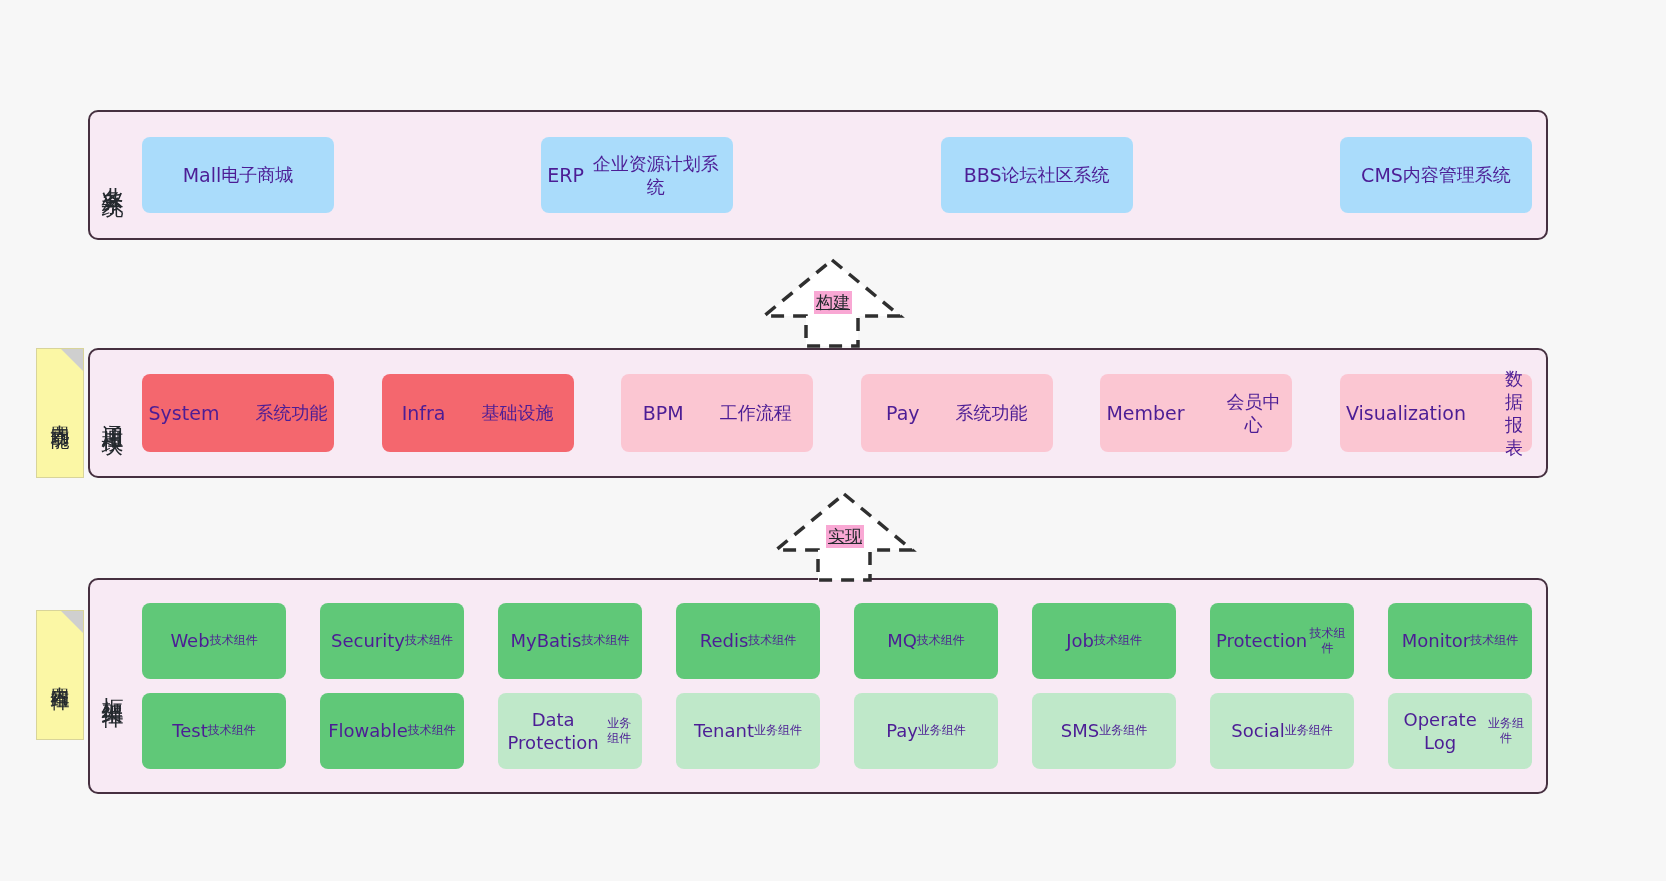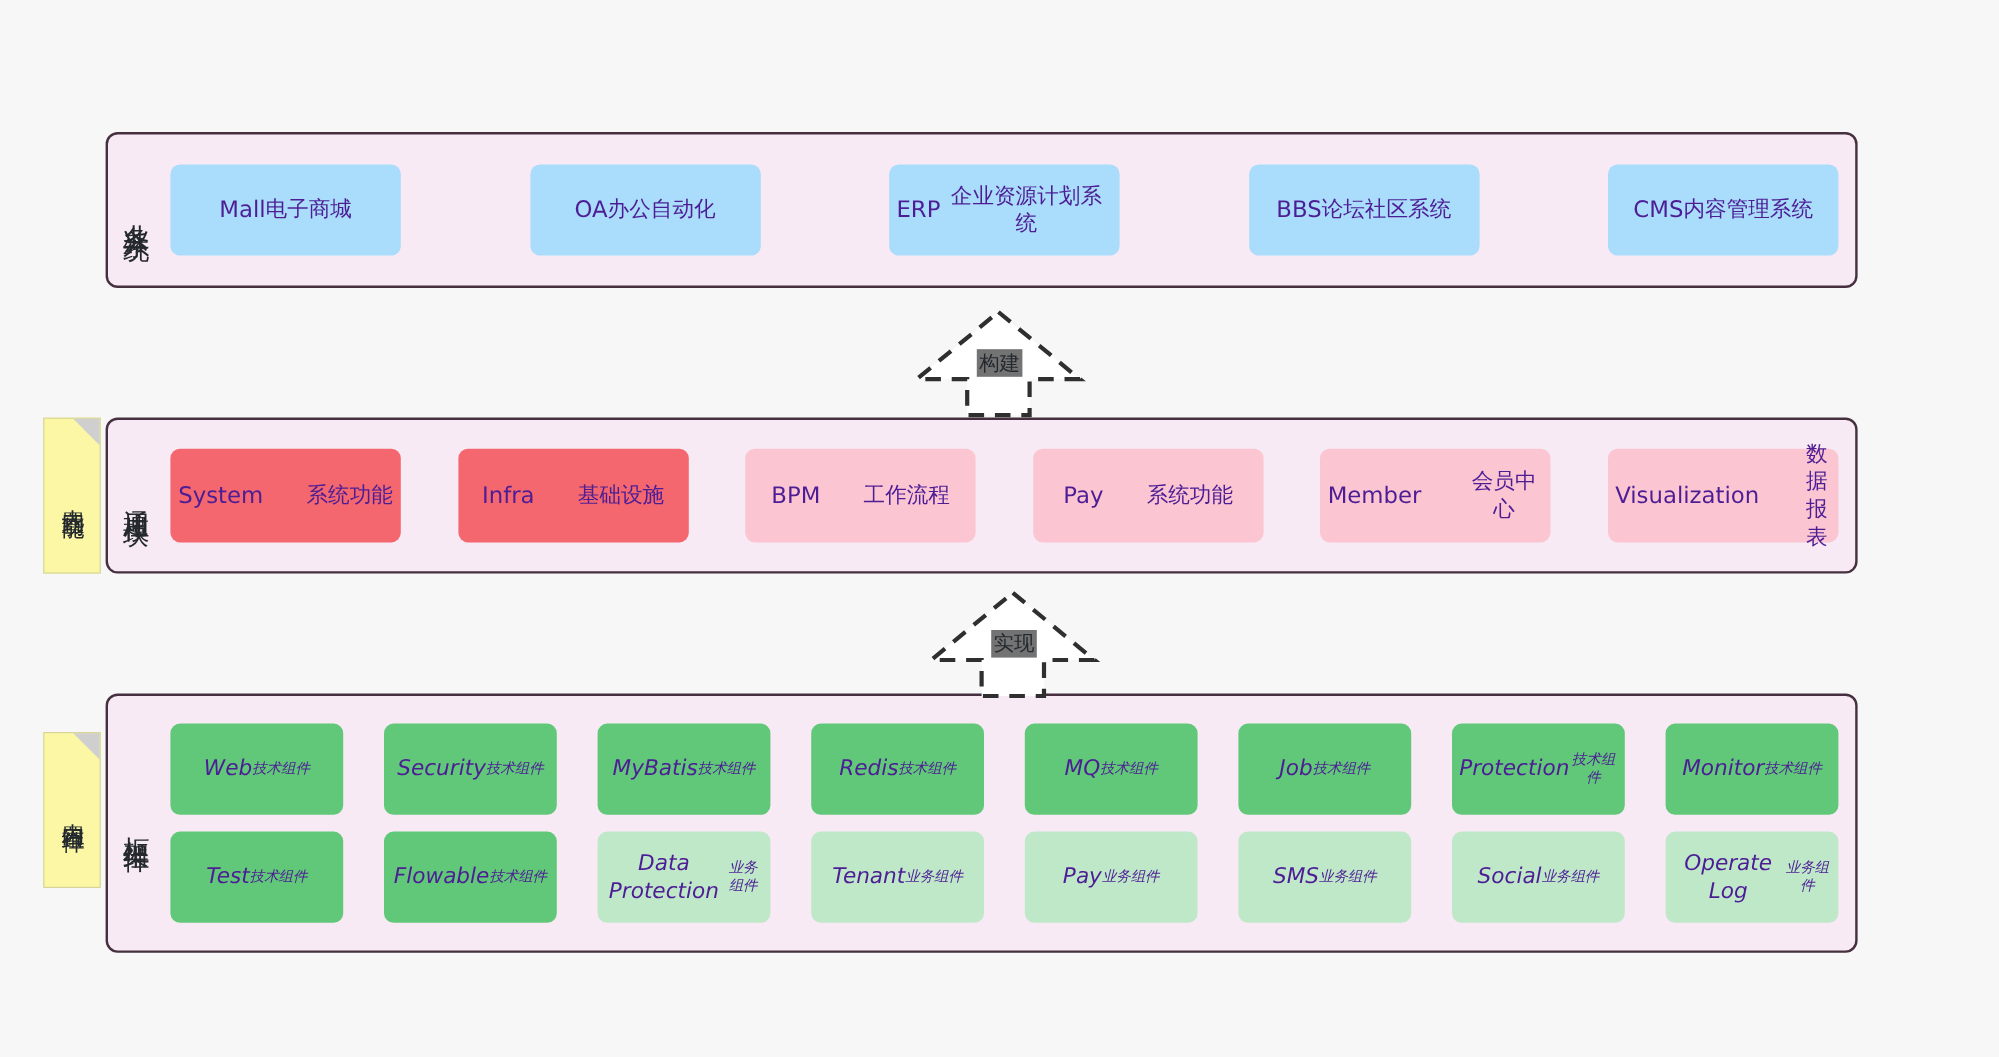--- a/index.html
+++ b/index.html
@@ -96,21 +96,21 @@
   #layer-business .card { width: 192px; height: 76px; }
 
   
   #layer-common { left: 88px; top: 348px; width: 1460px; height: 130px; }
   #layer-common .row { height: 78px; }
   #layer-common .card { width: 192px; height: 78px; gap: 36px; }
 
   
   #layer-framework { left: 88px; top: 578px; width: 1460px; height: 216px; }
   #layer-framework .layer-body { gap: 14px; }
-  #layer-framework .row { height: 76px; font-style: italic; }
+  #layer-framework .row { height: 76px; }
   #layer-framework .card { width: 144px; height: 76px; }
   #layer-framework .card .en { font-size: 18px; }
   #layer-framework .card .cn { font-size: 12px; }
 
   
   .note {
     position: absolute;
     box-sizing: border-box;
     width: 48px;
     background: #fbf7a5;
@@ -142,46 +142,43 @@
   .arrow {
     position: absolute;
     z-index: 2;
   }
   .arrow-label {
     position: absolute;
     font-size: 17px;
     color: #24292e;
     white-space: nowrap;
     z-index: 4;
-    background: #737373;
+    background: #f9a8d4;
     padding: 0 2px;
+    text-decoration: underline;
   }
   #arrow-build       { left: 752px; top: 254px; }
   #arrow-build-label { left: 814px;  top: 291px; }
   #arrow-impl        { left: 764px; top: 488px; }
   #arrow-impl-label  { left: 826px;  top: 525px; }
 </style>
 </head>
 <body>
 
 <div class="canvas">
 
   <div class="layer" id="layer-business">
     <div class="layer-title">业务系统</div>
     <div class="layer-body">
       <div class="row">
         <div class="card blue">
           <span class="en">Mall</span>
           <span class="cn">电子商城</span>
         </div>
         <div class="card blue">
-          <span class="en">OA</span>
-          <span class="cn">办公自动化</span>
-        </div>
-        <div class="card blue">
           <span class="en">ERP</span>
           <span class="cn">企业资源计划系统</span>
         </div>
         <div class="card blue">
           <span class="en">BBS</span>
           <span class="cn">论坛社区系统</span>
         </div>
         <div class="card blue">
           <span class="en">CMS</span>
           <span class="cn">内容管理系统</span>

